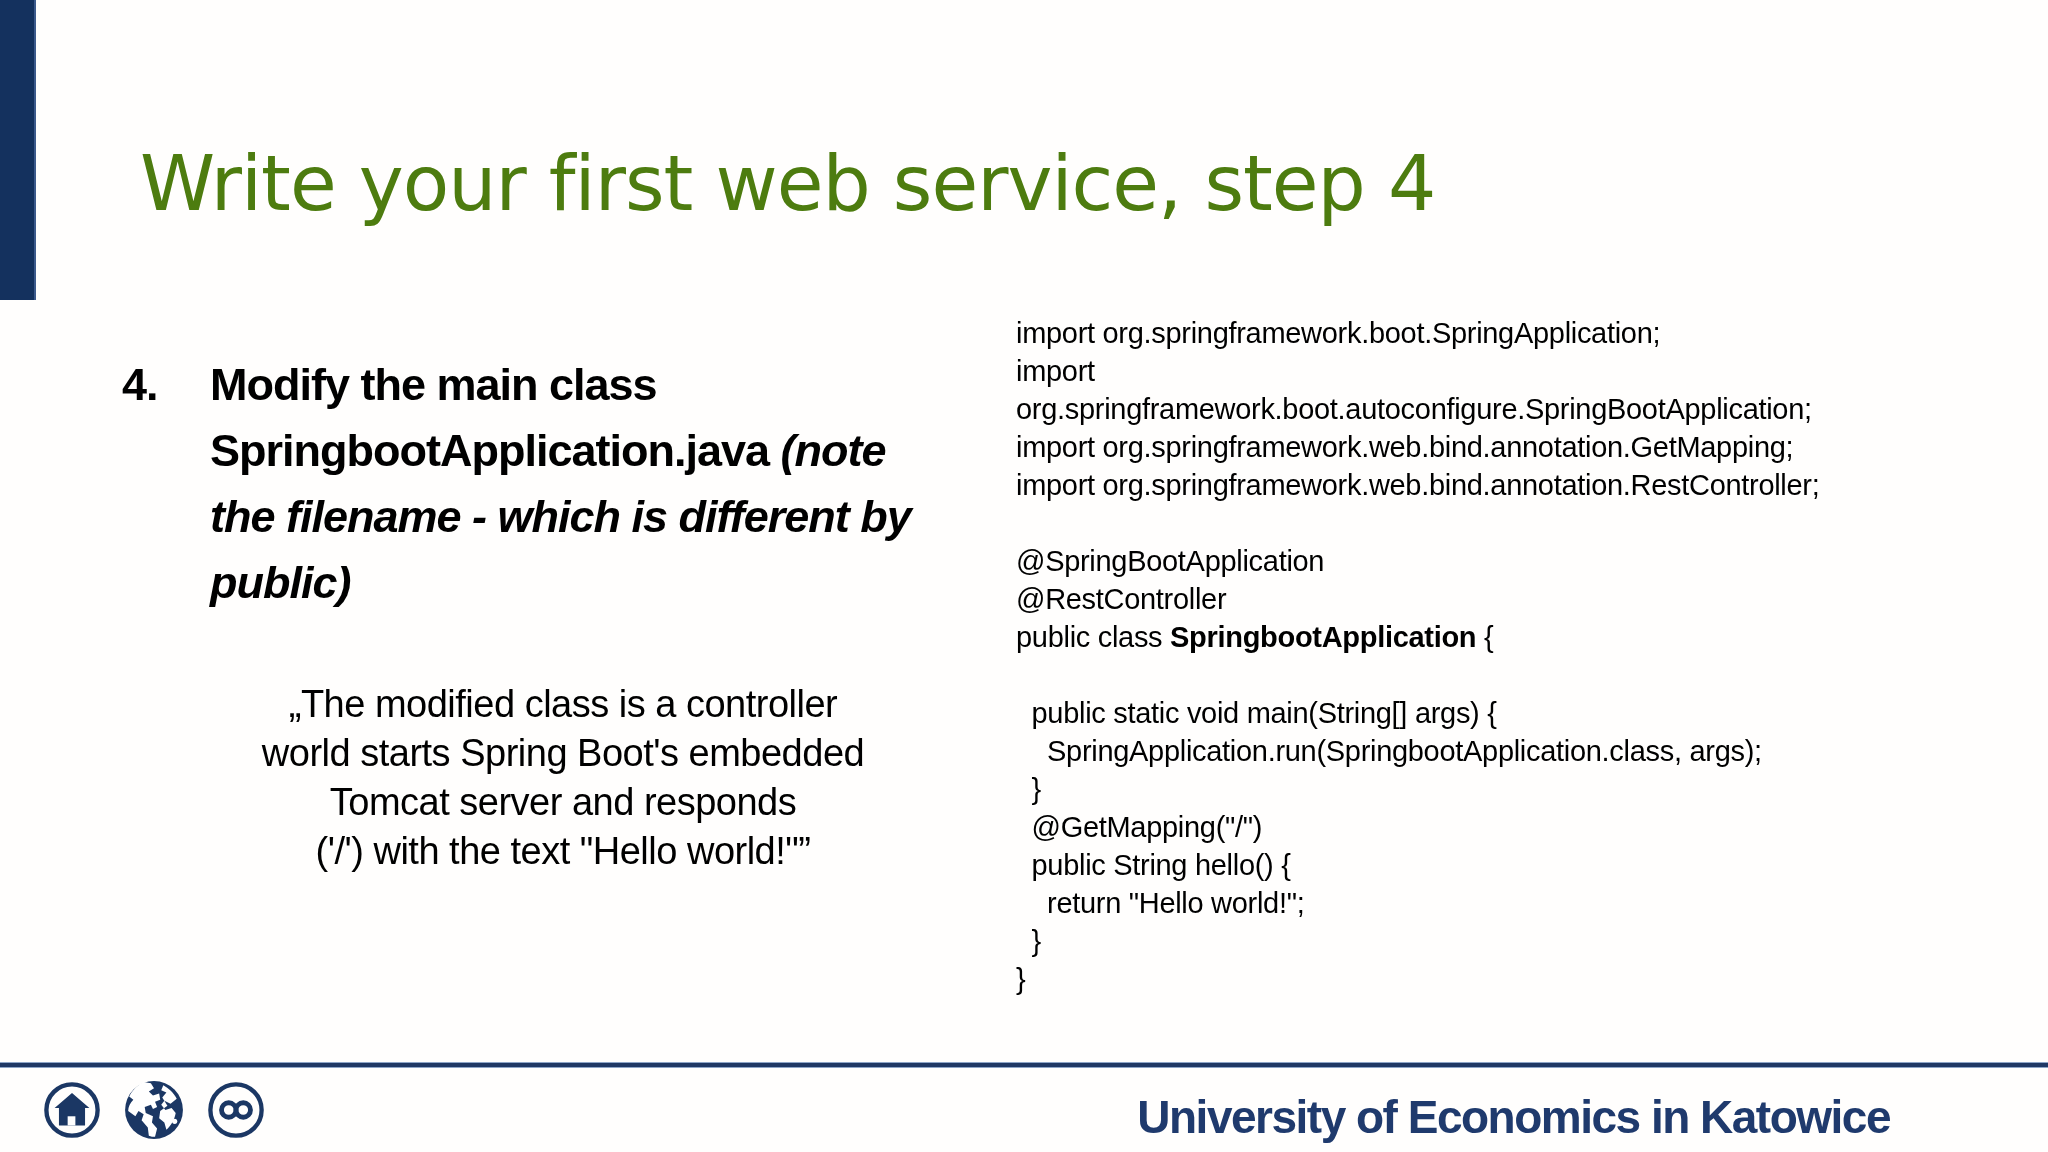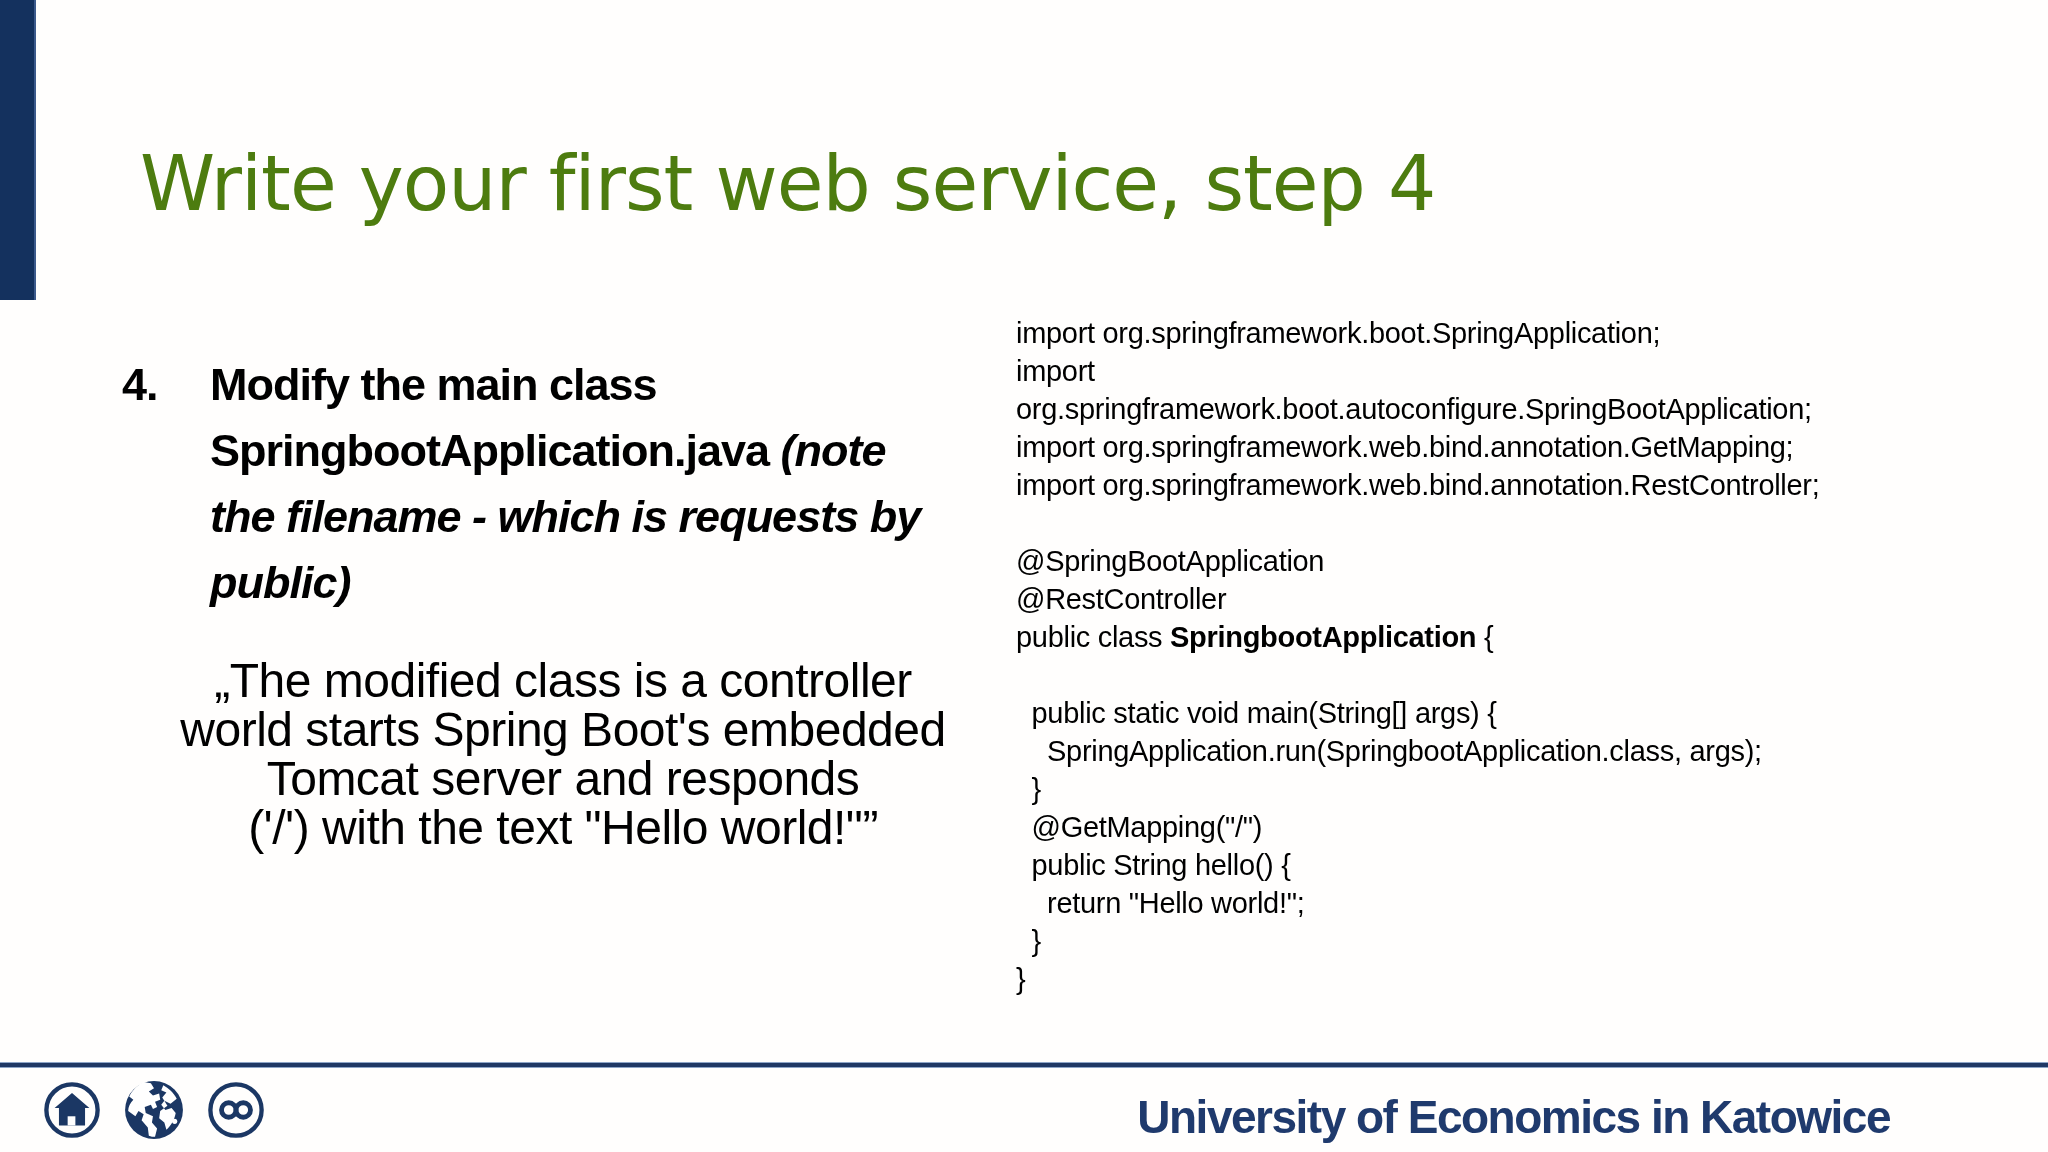--- a/index.html
+++ b/index.html
@@ -23,22 +23,22 @@
   }
   .item-number{
     position:absolute;left:122px;top:352px;
     font-size:45px;font-weight:700;letter-spacing:-1px;line-height:66px;
   }
   .item-text{
     position:absolute;left:210px;top:352px;width:820px;
     font-size:45px;line-height:66px;letter-spacing:-1px;
   }
   .quote{
-    position:absolute;left:163px;top:656px;width:800px;
-    text-align:center;font-size:48px;line-height:49px;letter-spacing:-0.5px;
+    position:absolute;left:163px;top:680px;width:800px;
+    text-align:center;font-size:38px;line-height:49px;letter-spacing:-0.5px;
   }
   .code{
     position:absolute;left:1016px;top:314px;width:920px;
     font-size:29px;line-height:38px;letter-spacing:-0.3px;
     white-space:pre;
   }
   .tline{min-height:1em;}
   .code .tline{min-height:38px;}
   .b{font-weight:700;}
   .i{font-style:italic;font-weight:700;}
@@ -64,21 +64,21 @@
 
   <div class="side-bar"></div>
 
   <h1 class="title">Write your first web service, step 4</h1>
 
   <div class="item-number">4.</div>
 
   <div class="item-text">
       <div class="tline"><span class="b">Modify the main class</span></div>
       <div class="tline"><span class="b">SpringbootApplication.java</span><span> </span><span class="i">(note</span></div>
-      <div class="tline"><span class="i">the filename - which is requests by</span></div>
+      <div class="tline"><span class="i">the filename - which is different by</span></div>
       <div class="tline"><span class="i">public)</span></div>
     </div>
 
   <div class="quote">
       <div class="tline"><span>„The modified class is a controller</span></div>
       <div class="tline"><span>world starts Spring Boot's embedded</span></div>
       <div class="tline"><span>Tomcat server and responds</span></div>
       <div class="tline"><span>('/') with the text "Hello world!"”</span></div>
     </div>
 

